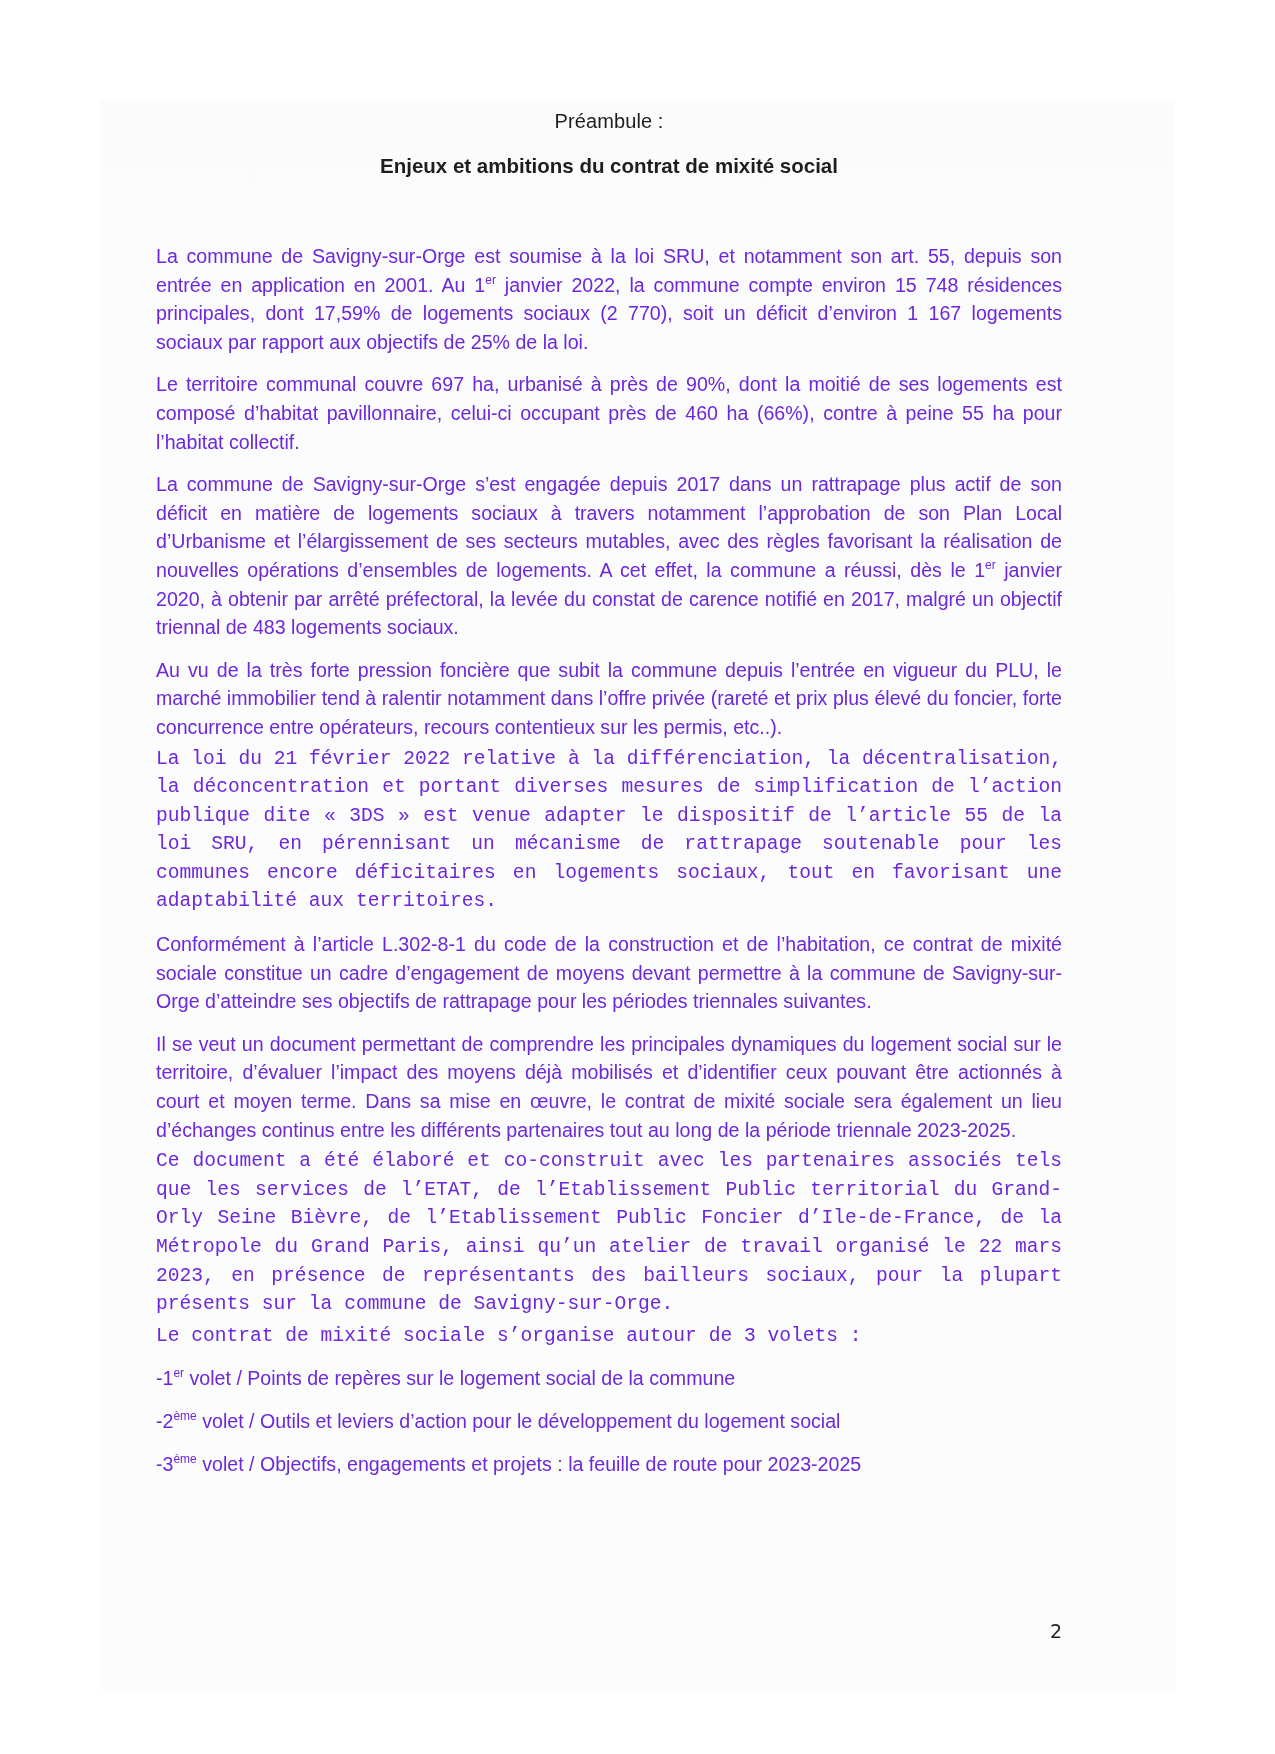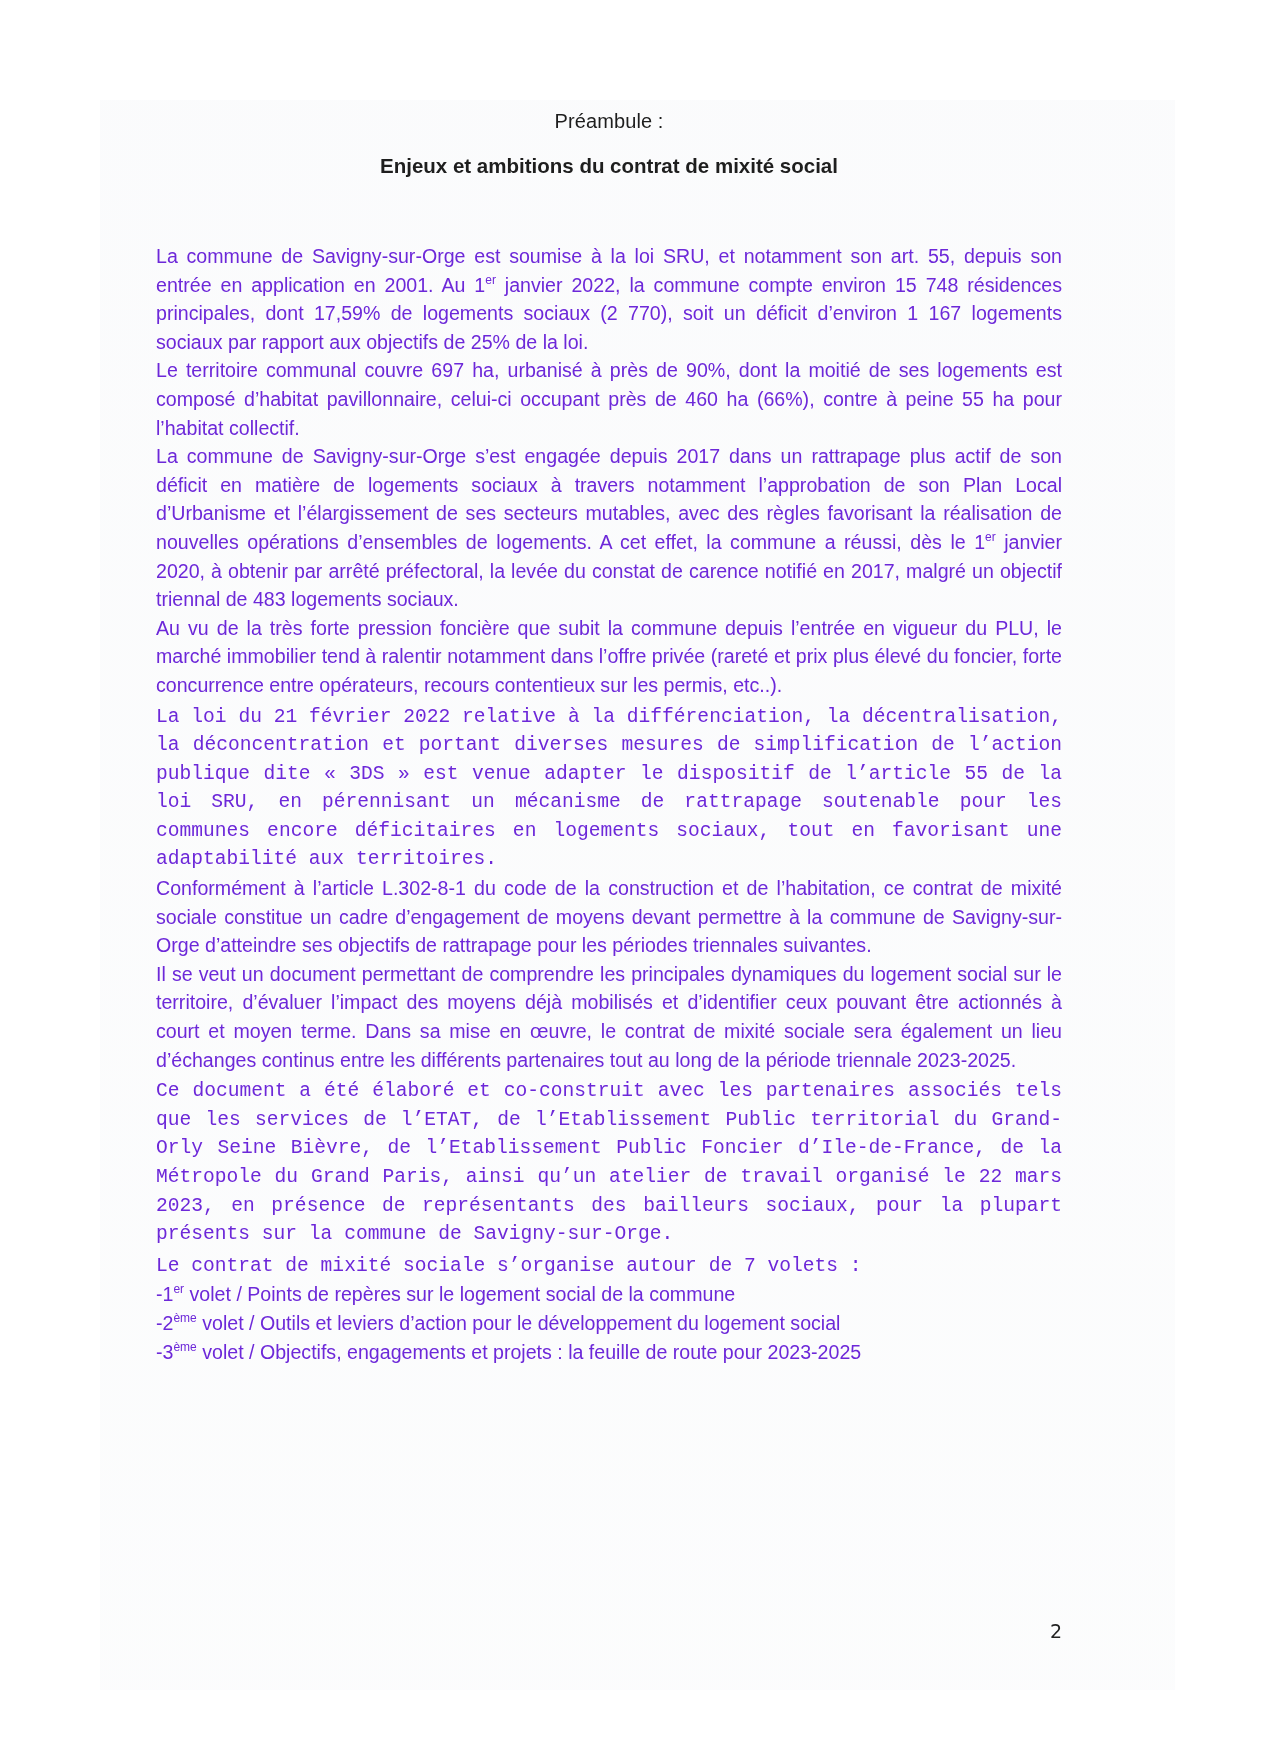--- a/index.html
+++ b/index.html
@@ -19,21 +19,21 @@
   }
   .title2 {
     position: absolute; left: 0; width: 100%; top: 154px; text-align: center;
     font-weight: bold; font-size: 20.5px;
   }
   .body { position: absolute; left: 0; top: 242px; width: 906px; }
   .p {
     margin: 0; font-size: 19.6px; line-height: 28.6px; text-align: justify;
     color: #6d28d9;
   }
-  .p + .p { }
+  .p + .p { margin-top: 14px; }
   .p.tight { margin-top: 3px; font-family: Liberation Mono, monospace; }
   .p.list { text-align: left; }
   sup { font-size: 12px; line-height: 0; vertical-align: 8px; }
   .pagenum {
     position: absolute; left: 1050px; top: 1620px; font-size: 19px;
     font-family: "DejaVu Sans", sans-serif; color: #222;
   }
   .footer {
     position: absolute; left: 160px; top: 1758px; font-size: 18.5px;
     font-family: "DejaVu Sans", sans-serif; color: #222; letter-spacing: -0.3px;
@@ -59,21 +59,21 @@
 
     <p class="p tight"><span>La loi du 21 février 2022 relative à la différenciation, la décentralisation, la déconcentration et portant diverses mesures de simplification de l’action publique dite « 3DS » est venue adapter le dispositif de l’article 55 de la loi SRU, en pérennisant un mécanisme de rattrapage soutenable pour les communes encore déficitaires en logements sociaux, tout en favorisant une adaptabilité aux territoires.</span></p>
 
 
     <p class="p"><span>Conformément à l’article L.302-8-1 du code de la construction et de l’habitation, ce contrat de mixité sociale constitue un cadre d’engagement de moyens devant permettre à la commune de Savigny-sur-Orge d’atteindre ses objectifs de rattrapage pour les périodes triennales suivantes.</span></p>
 
     <p class="p"><span>Il se veut un document permettant de comprendre les principales dynamiques du logement social sur le territoire, d’évaluer l’impact des moyens déjà mobilisés et d’identifier ceux pouvant être actionnés à court et moyen terme. Dans sa mise en œuvre, le contrat de mixité sociale sera également un lieu d’échanges continus entre les différents partenaires tout au long de la période triennale 2023-2025.</span></p>
 
     <p class="p tight"><span>Ce document a été élaboré et co-construit avec les partenaires associés tels que les services de l’ETAT, de l’Etablissement Public territorial du  Grand-Orly Seine Bièvre, de l’Etablissement Public Foncier d’Ile-de-France, de la Métropole du Grand Paris, ainsi qu’un atelier de travail organisé le 22 mars 2023, en présence de représentants des bailleurs sociaux, pour la plupart présents sur la commune de Savigny-sur-Orge.</span></p>
 
-    <p class="p tight"><span>Le contrat de mixité sociale s’organise autour de 7 volets :</span></p>
+    <p class="p tight"><span>Le contrat de mixité sociale s’organise autour de 3 volets :</span></p>
 
     <p class="p list"><span>-1</span><sup>er</sup><span> volet / Points de repères sur le logement social de la commune</span></p>
     <p class="p list"><span>-2</span><sup>ème</sup><span> volet / Outils et leviers d’action pour le développement du logement social</span></p>
     <p class="p list"><span>-3</span><sup>ème</sup><span> volet / Objectifs, engagements et projets : la feuille de route pour 2023-2025</span></p>
   </div>
 </div>
 
 <div class="pagenum">2</div>
 <div class="footer">Contrat de mixité sociale 2023-2025 Savigny-sur-Orge</div>
 

